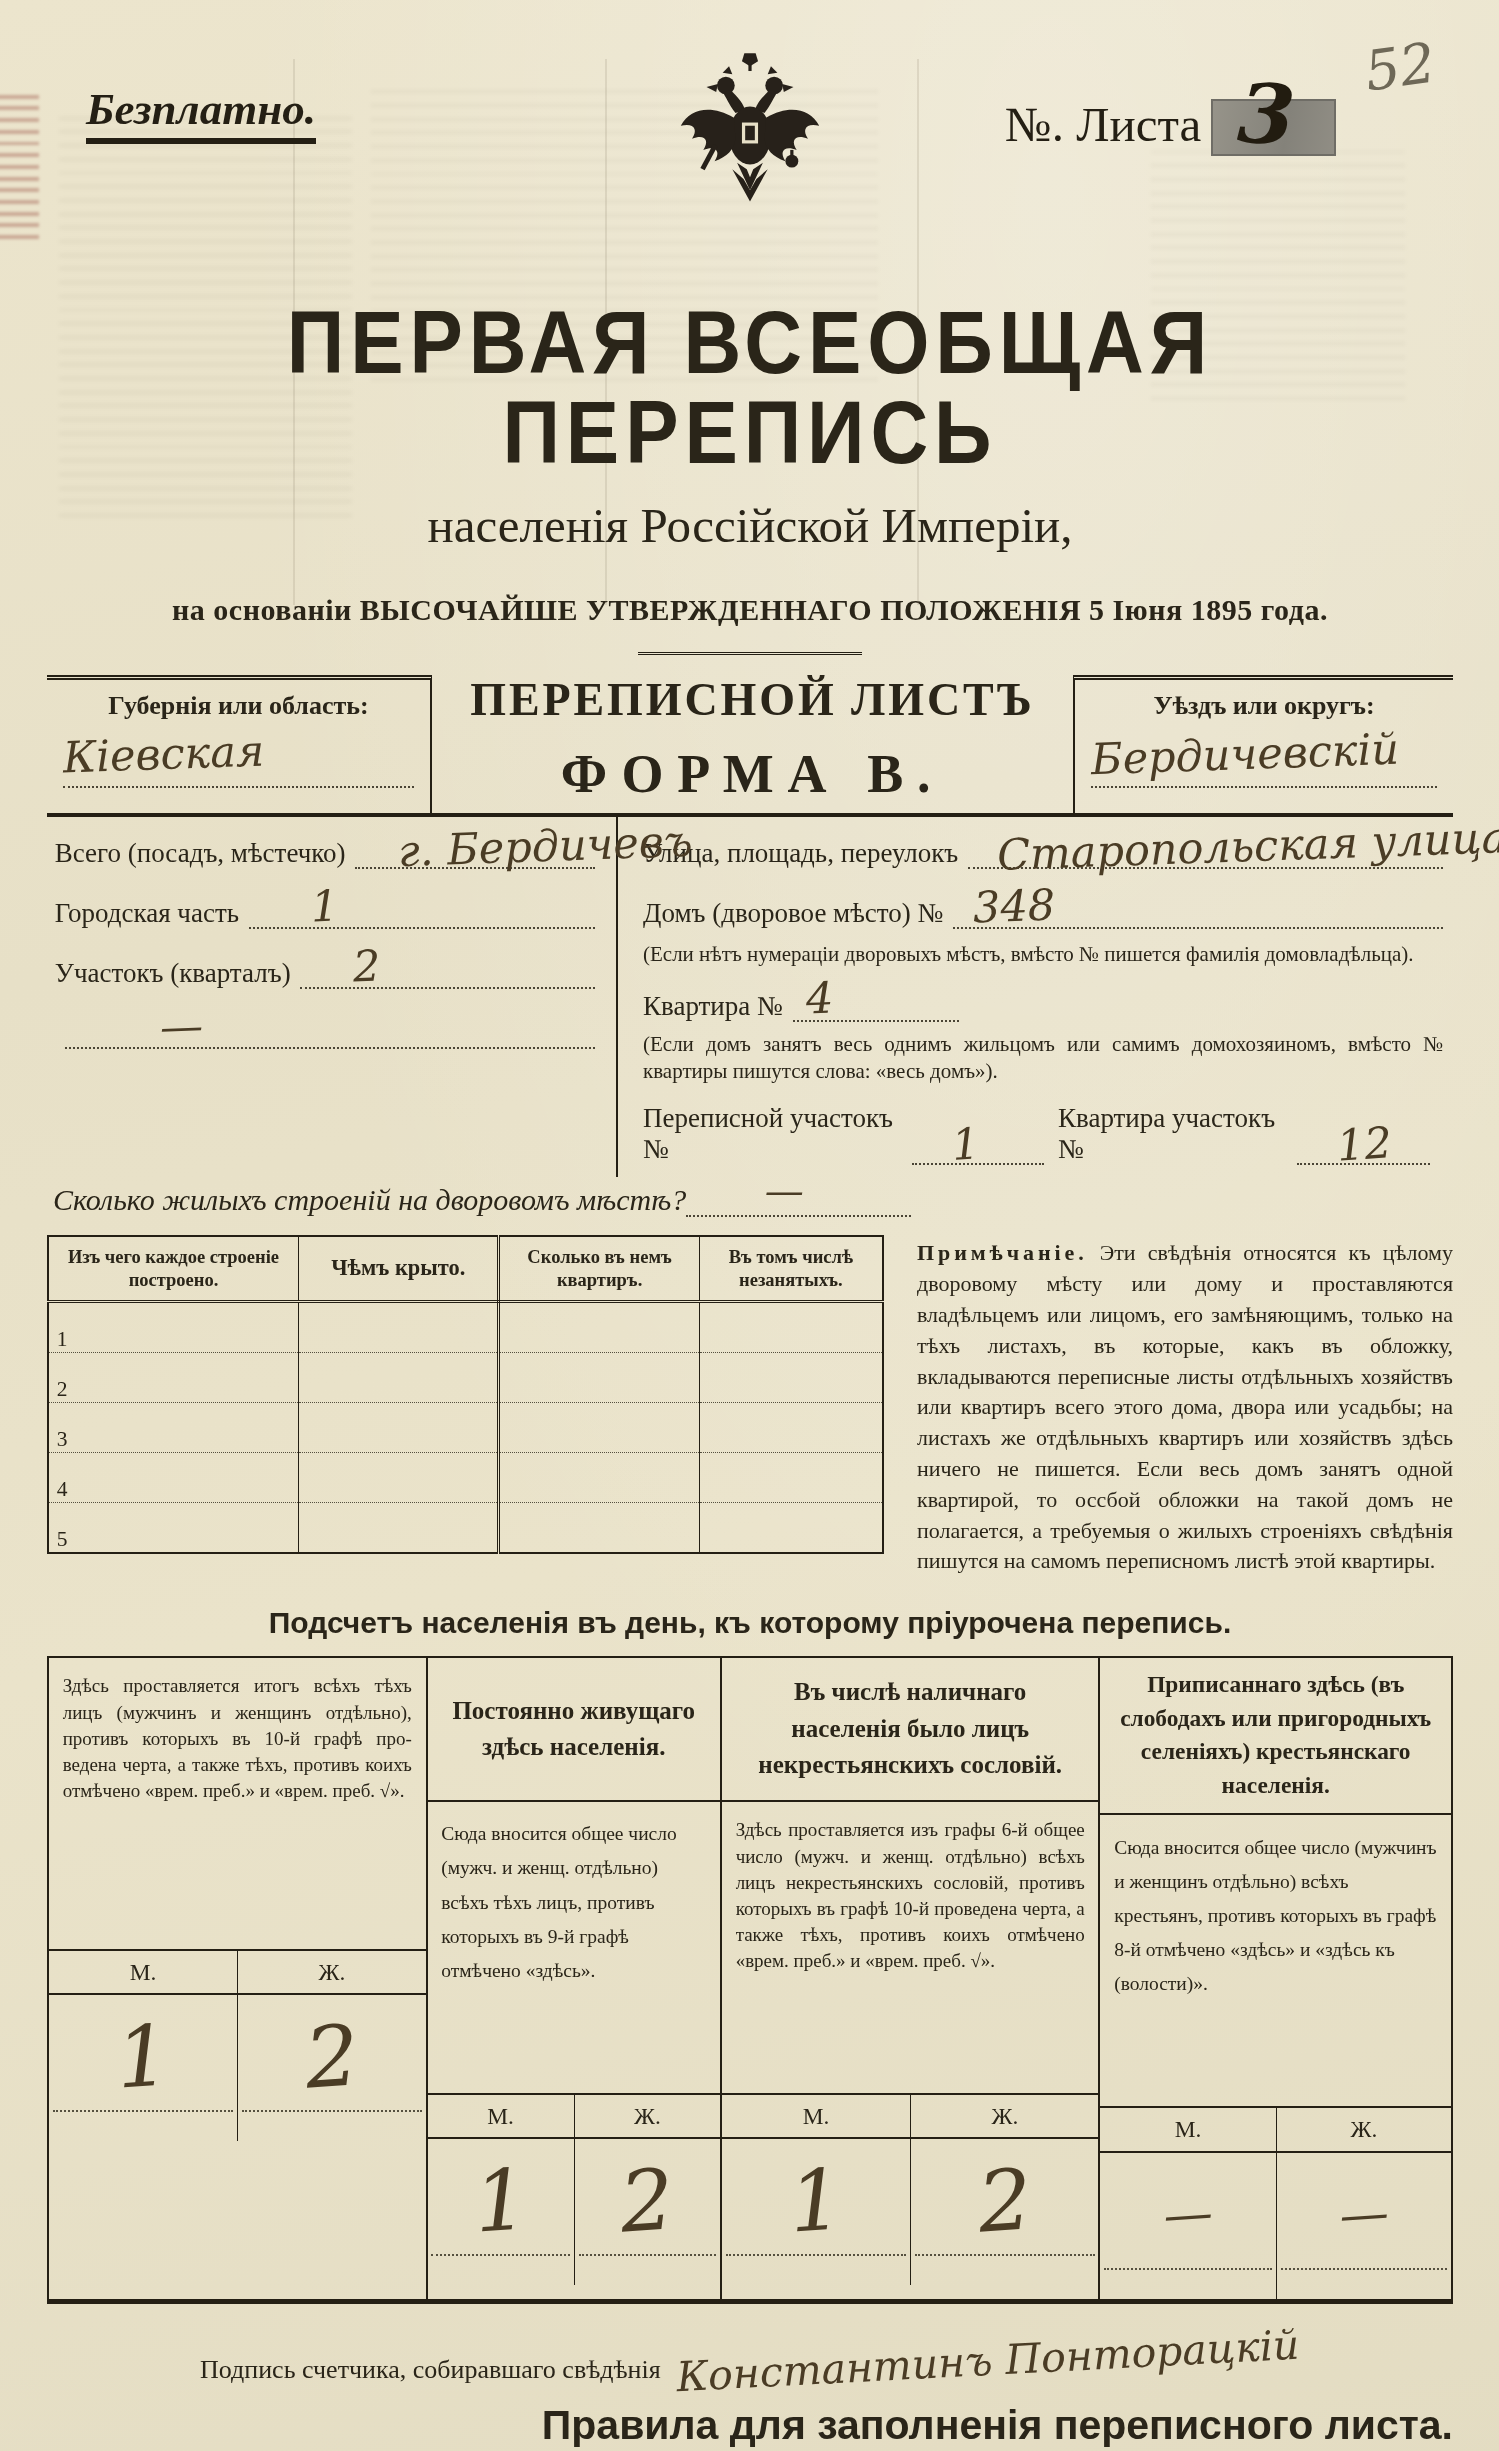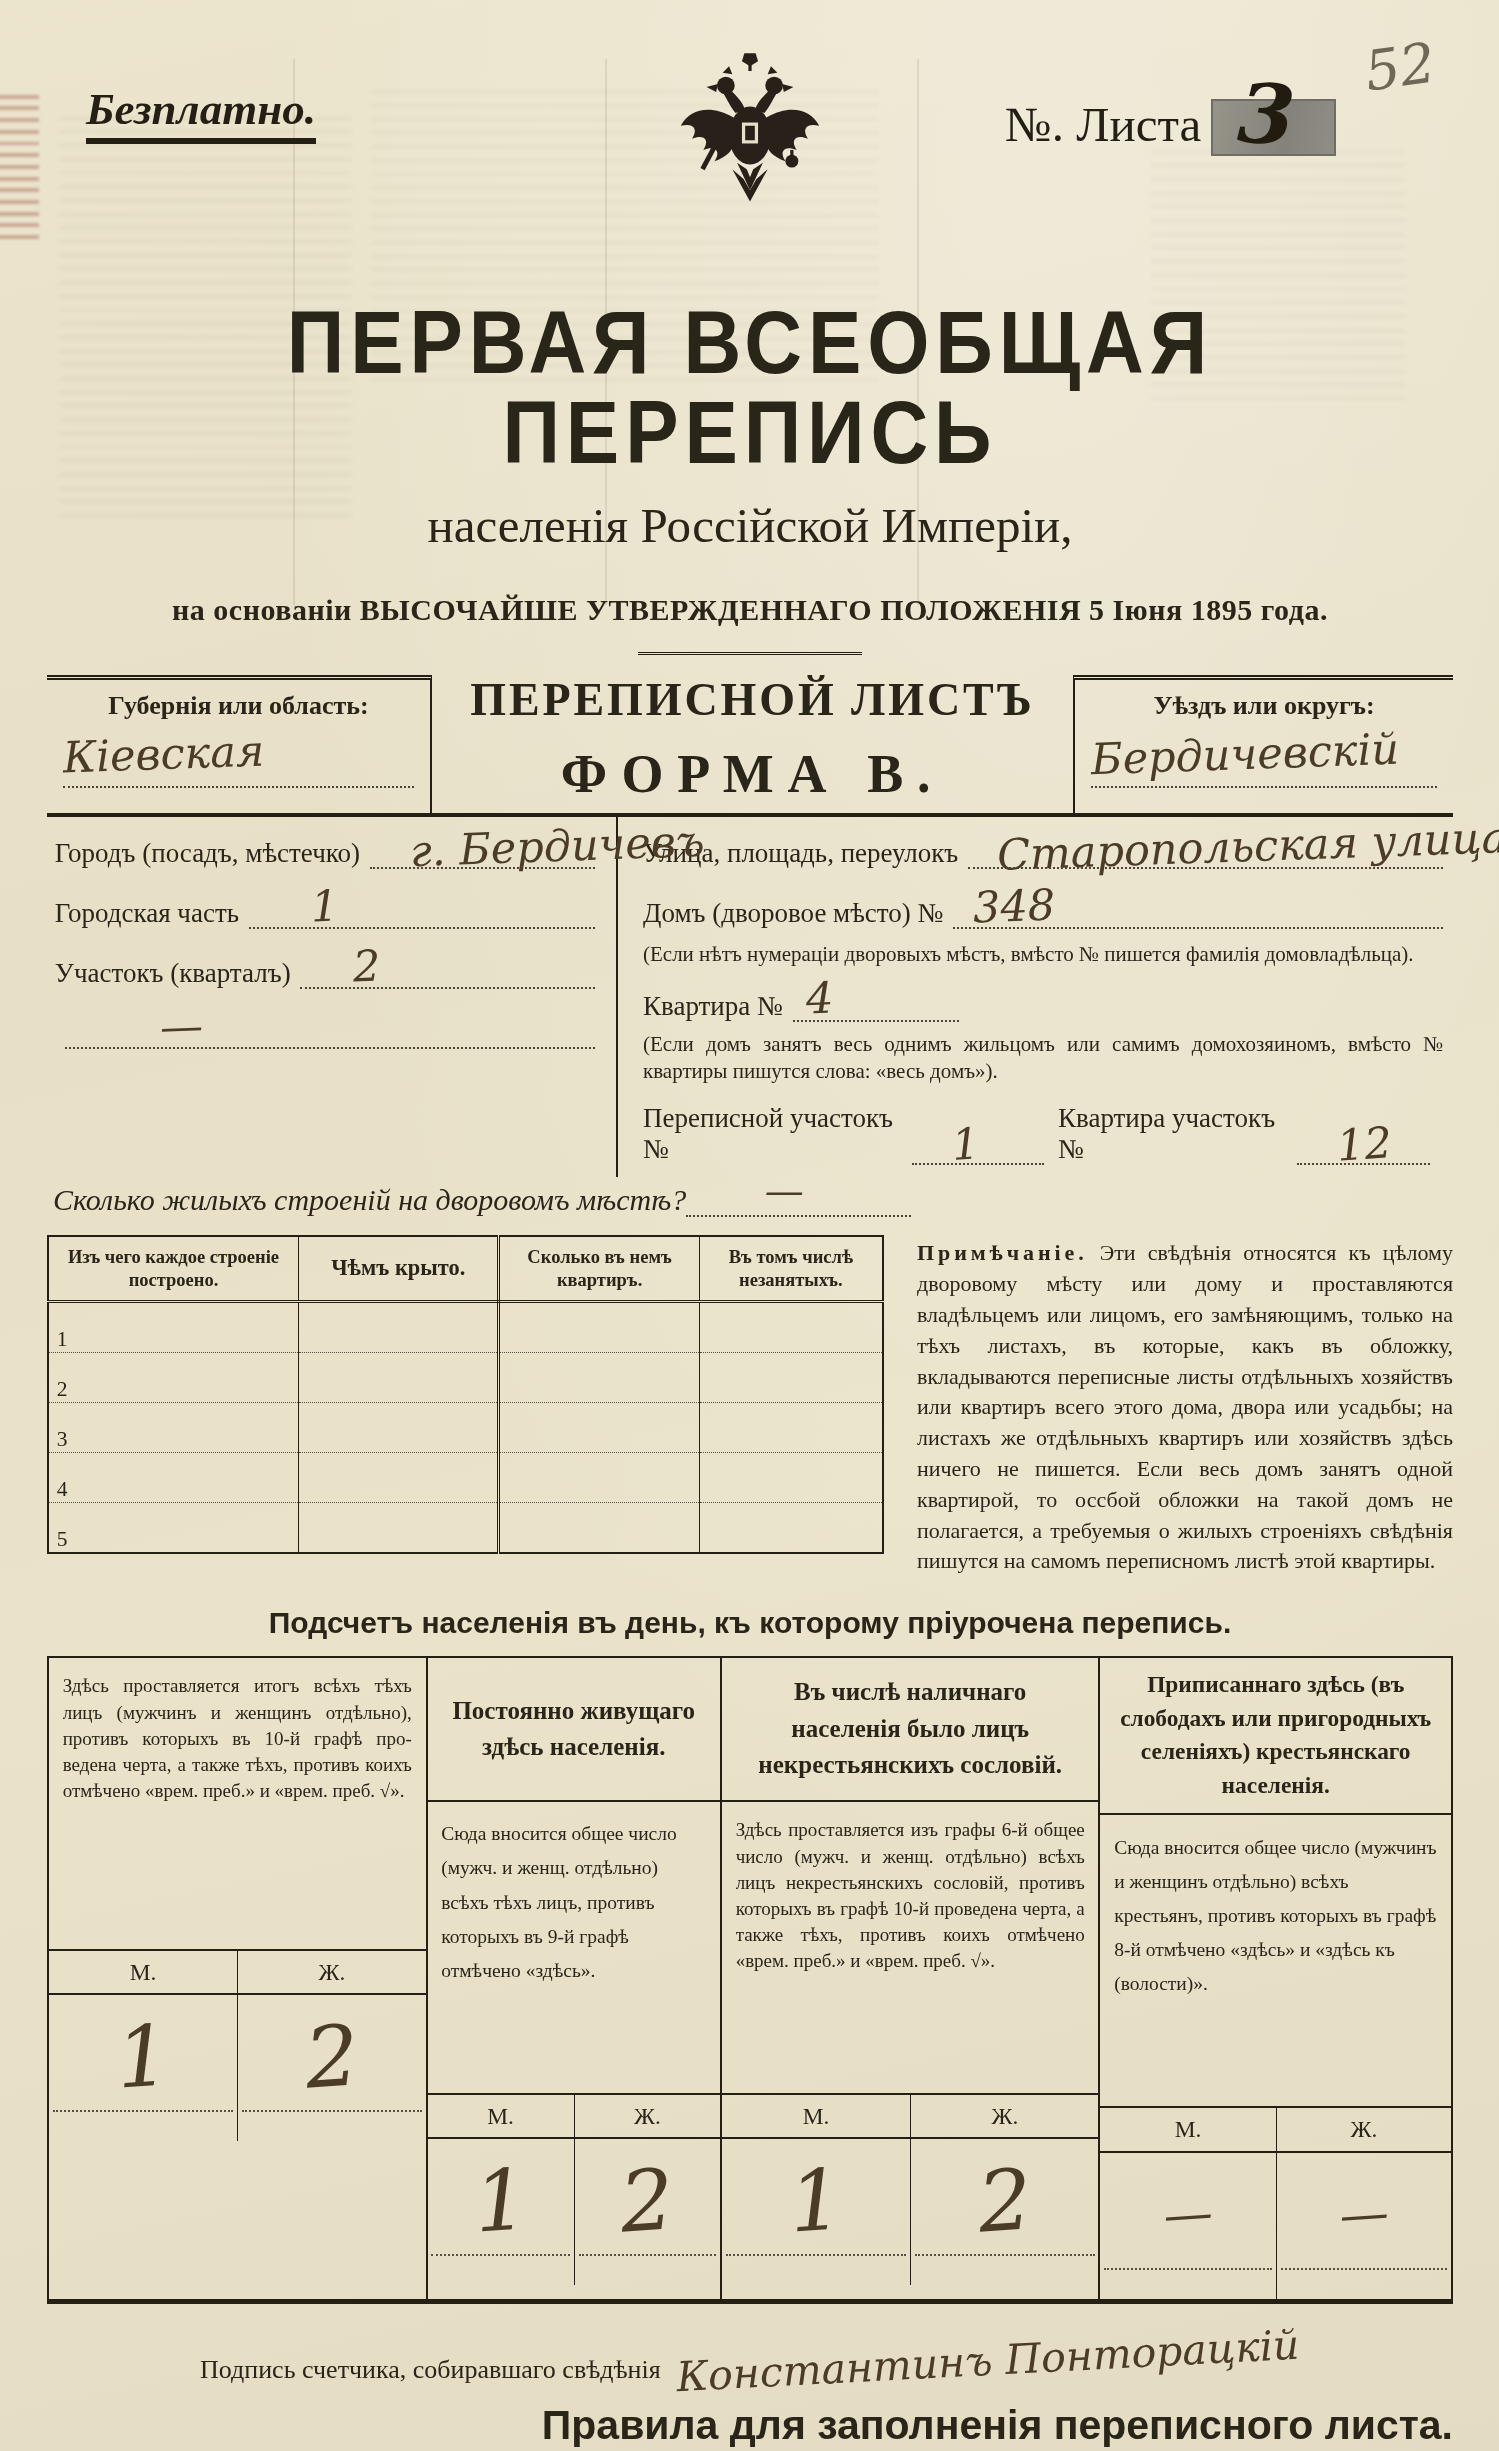--- a/index.html
+++ b/index.html
@@ -204,21 +204,21 @@
     </div>
     <div class="box bright">
       <div class="boxlabel">Уѣздъ или округъ:</div>
       <span class="boxvalue"><span class="hw">Бердичевскій</span></span>
     </div>
   </div>
 
   <div class="fields">
     <div class="fl">
       <div class="frow">
-        <span class="lbl">Городъ (посадъ, мѣстечко)</span>
+        <span class="lbl">Всего (посадъ, мѣстечко)</span>
         <span class="fill">
             <span class="hw">г. Бердичевъ</span>
           </span>
       </div>
       <div class="frow">
         <span class="lbl">Городская часть</span>
         <span class="fill">
             <span class="hw">1</span>
           </span>
       </div>

